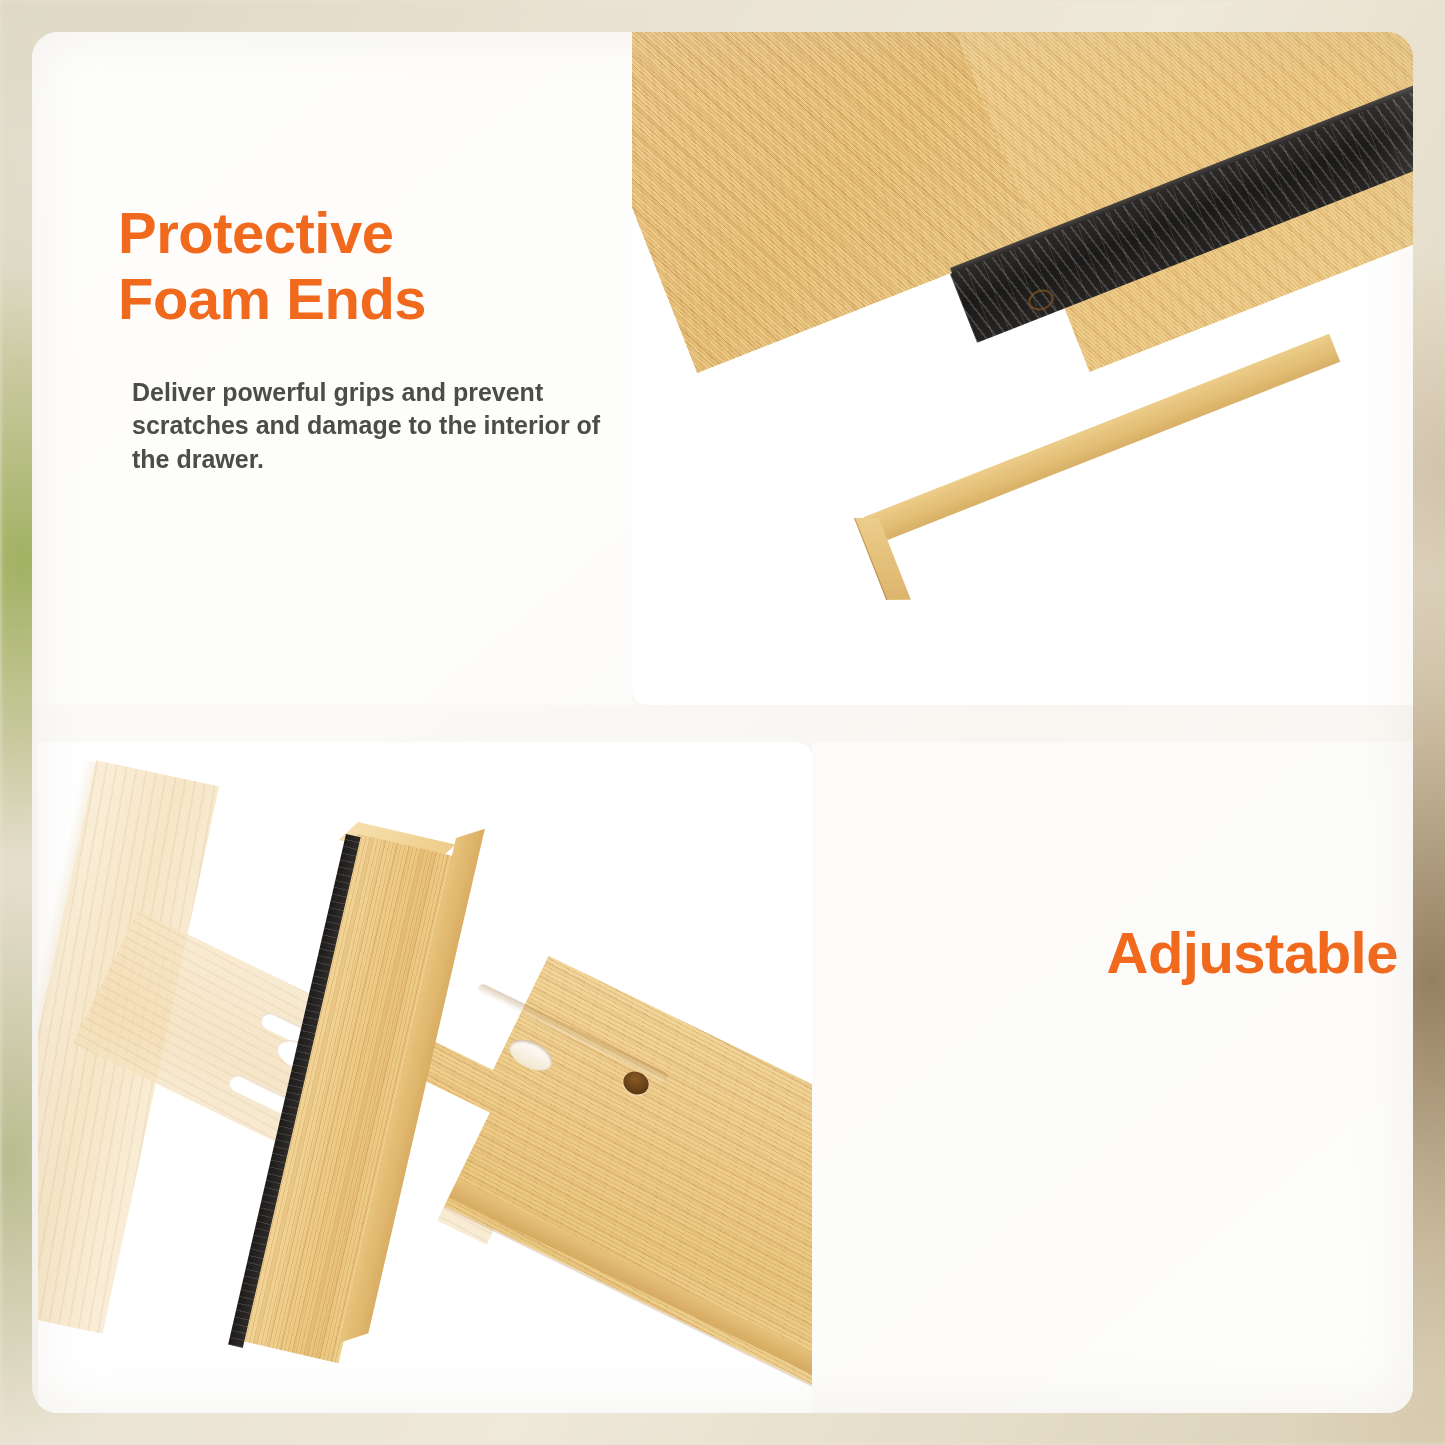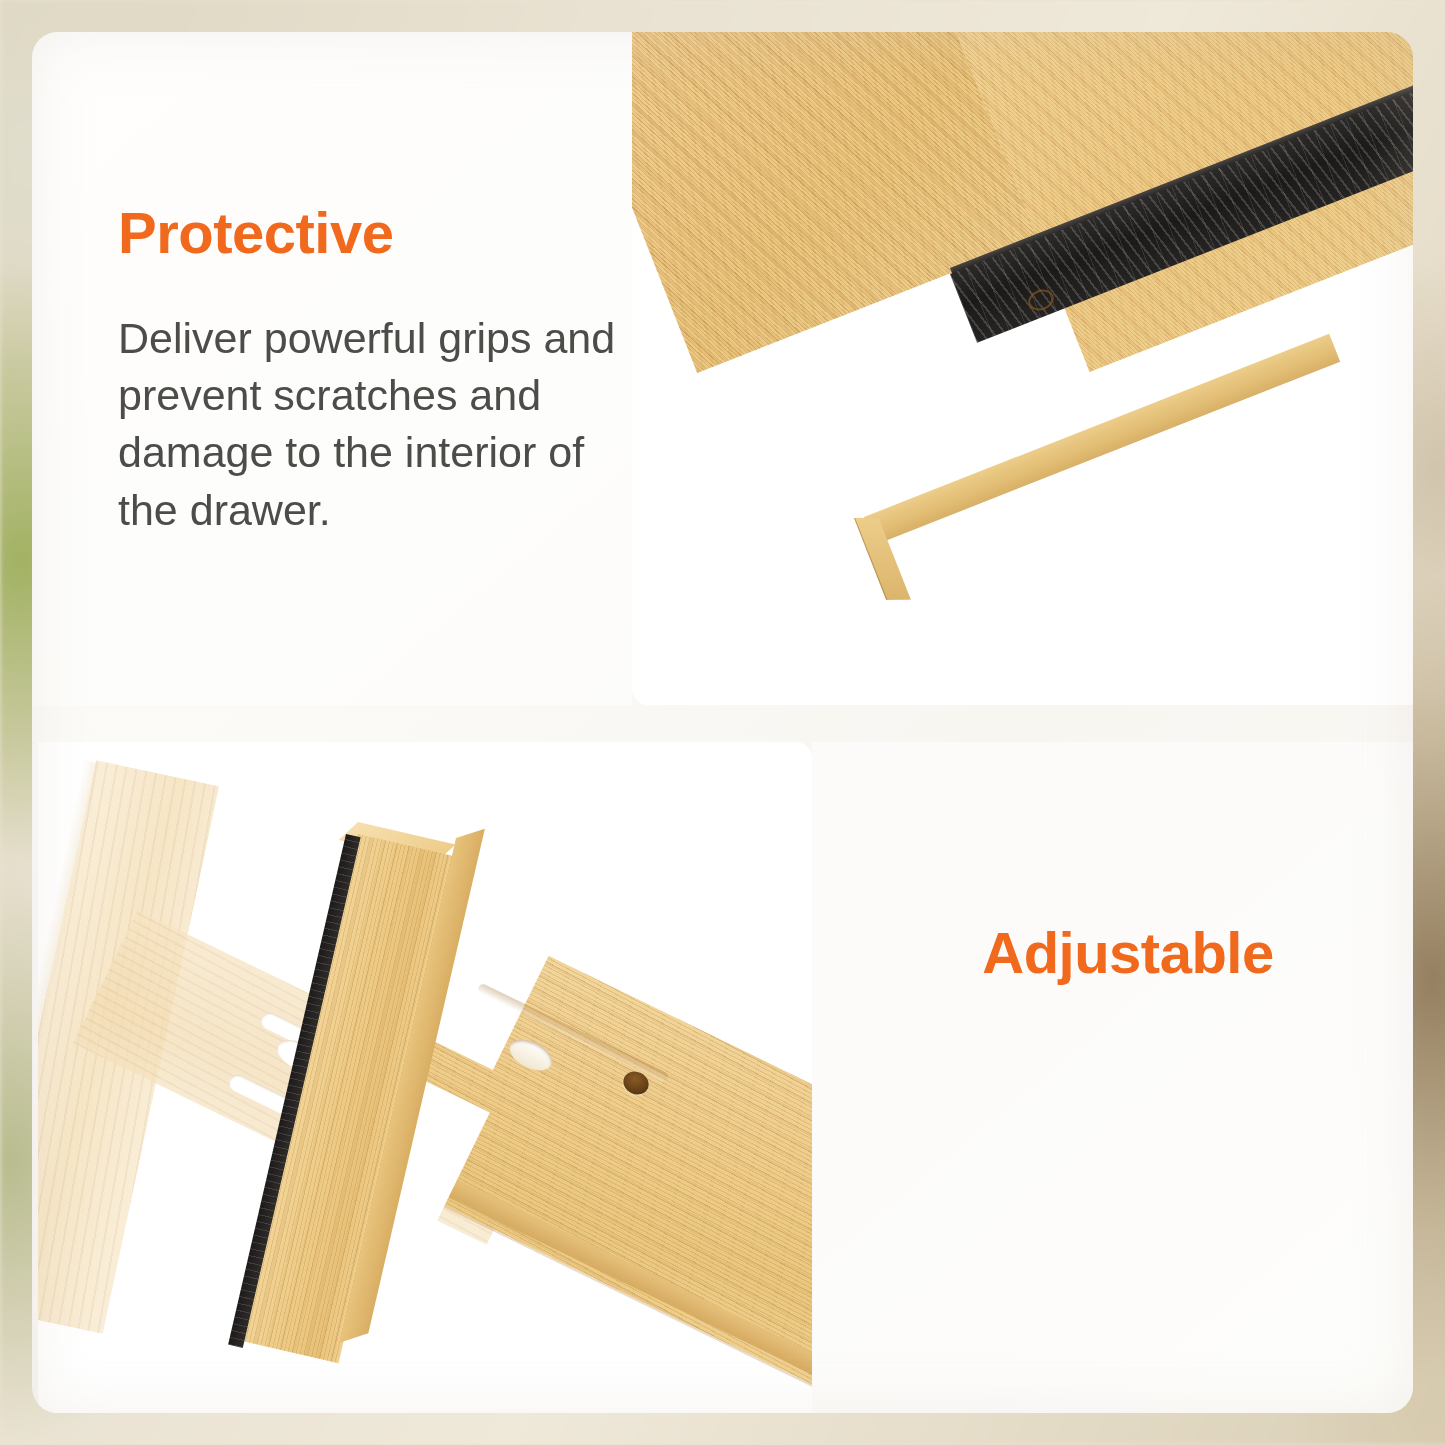--- a/index.html
+++ b/index.html
@@ -236,25 +236,25 @@
       linear-gradient(90deg,#1d1b1a,#2e2b29);
   }
 
   
   .block{position:absolute;}
   .head{
     color:#f0691d;font-weight:700;font-size:58px;line-height:1.14;
     letter-spacing:-.5px;margin:0;
   }
   .body{
-    color:#4c4c48;font-size:43px;line-height:1.33;margin:0;font-weight:400;
+    color:#4c4c48;font-size:25px;line-height:1.33;margin:14px;font-weight:700;
   }
   .blk-tl{left:86px;top:168px;width:500px;}
   .blk-tl .body{margin-top:44px;}
-  .blk-br{left:826px;top:888px;width:540px;text-align:center;}
+  .blk-br{left:826px;top:888px;width:540px;text-align:right;}
   .blk-br .body{margin-top:48px;}
 </style>
 </head>
 <body>
 
 <div class="stage">
 
   <div class="bg"></div>
 
   <div class="card">
@@ -294,21 +294,21 @@
         <div class="bl-hole"></div>
 
         <div class="bl-cross-top"></div>
         <div class="bl-cross"></div>
         <div class="bl-cross-right"></div>
         <div class="bl-cross-foam"></div>
       </div>
     </div>
 
     <div class="block blk-tl">
-      <h2 class="head"><span>Protective</span><br></h2>
+      <h2 class="head"><span>Protective</span><br><span>Foam Ends</span></h2>
       <p class="body">Deliver powerful grips and prevent scratches and damage to the interior of the drawer.</p>
     </div>
 
     <div class="block blk-br">
       <h2 class="head"><span>Adjustable</span><br></h2>
     </div>
 
   </div>
 </div>
 

